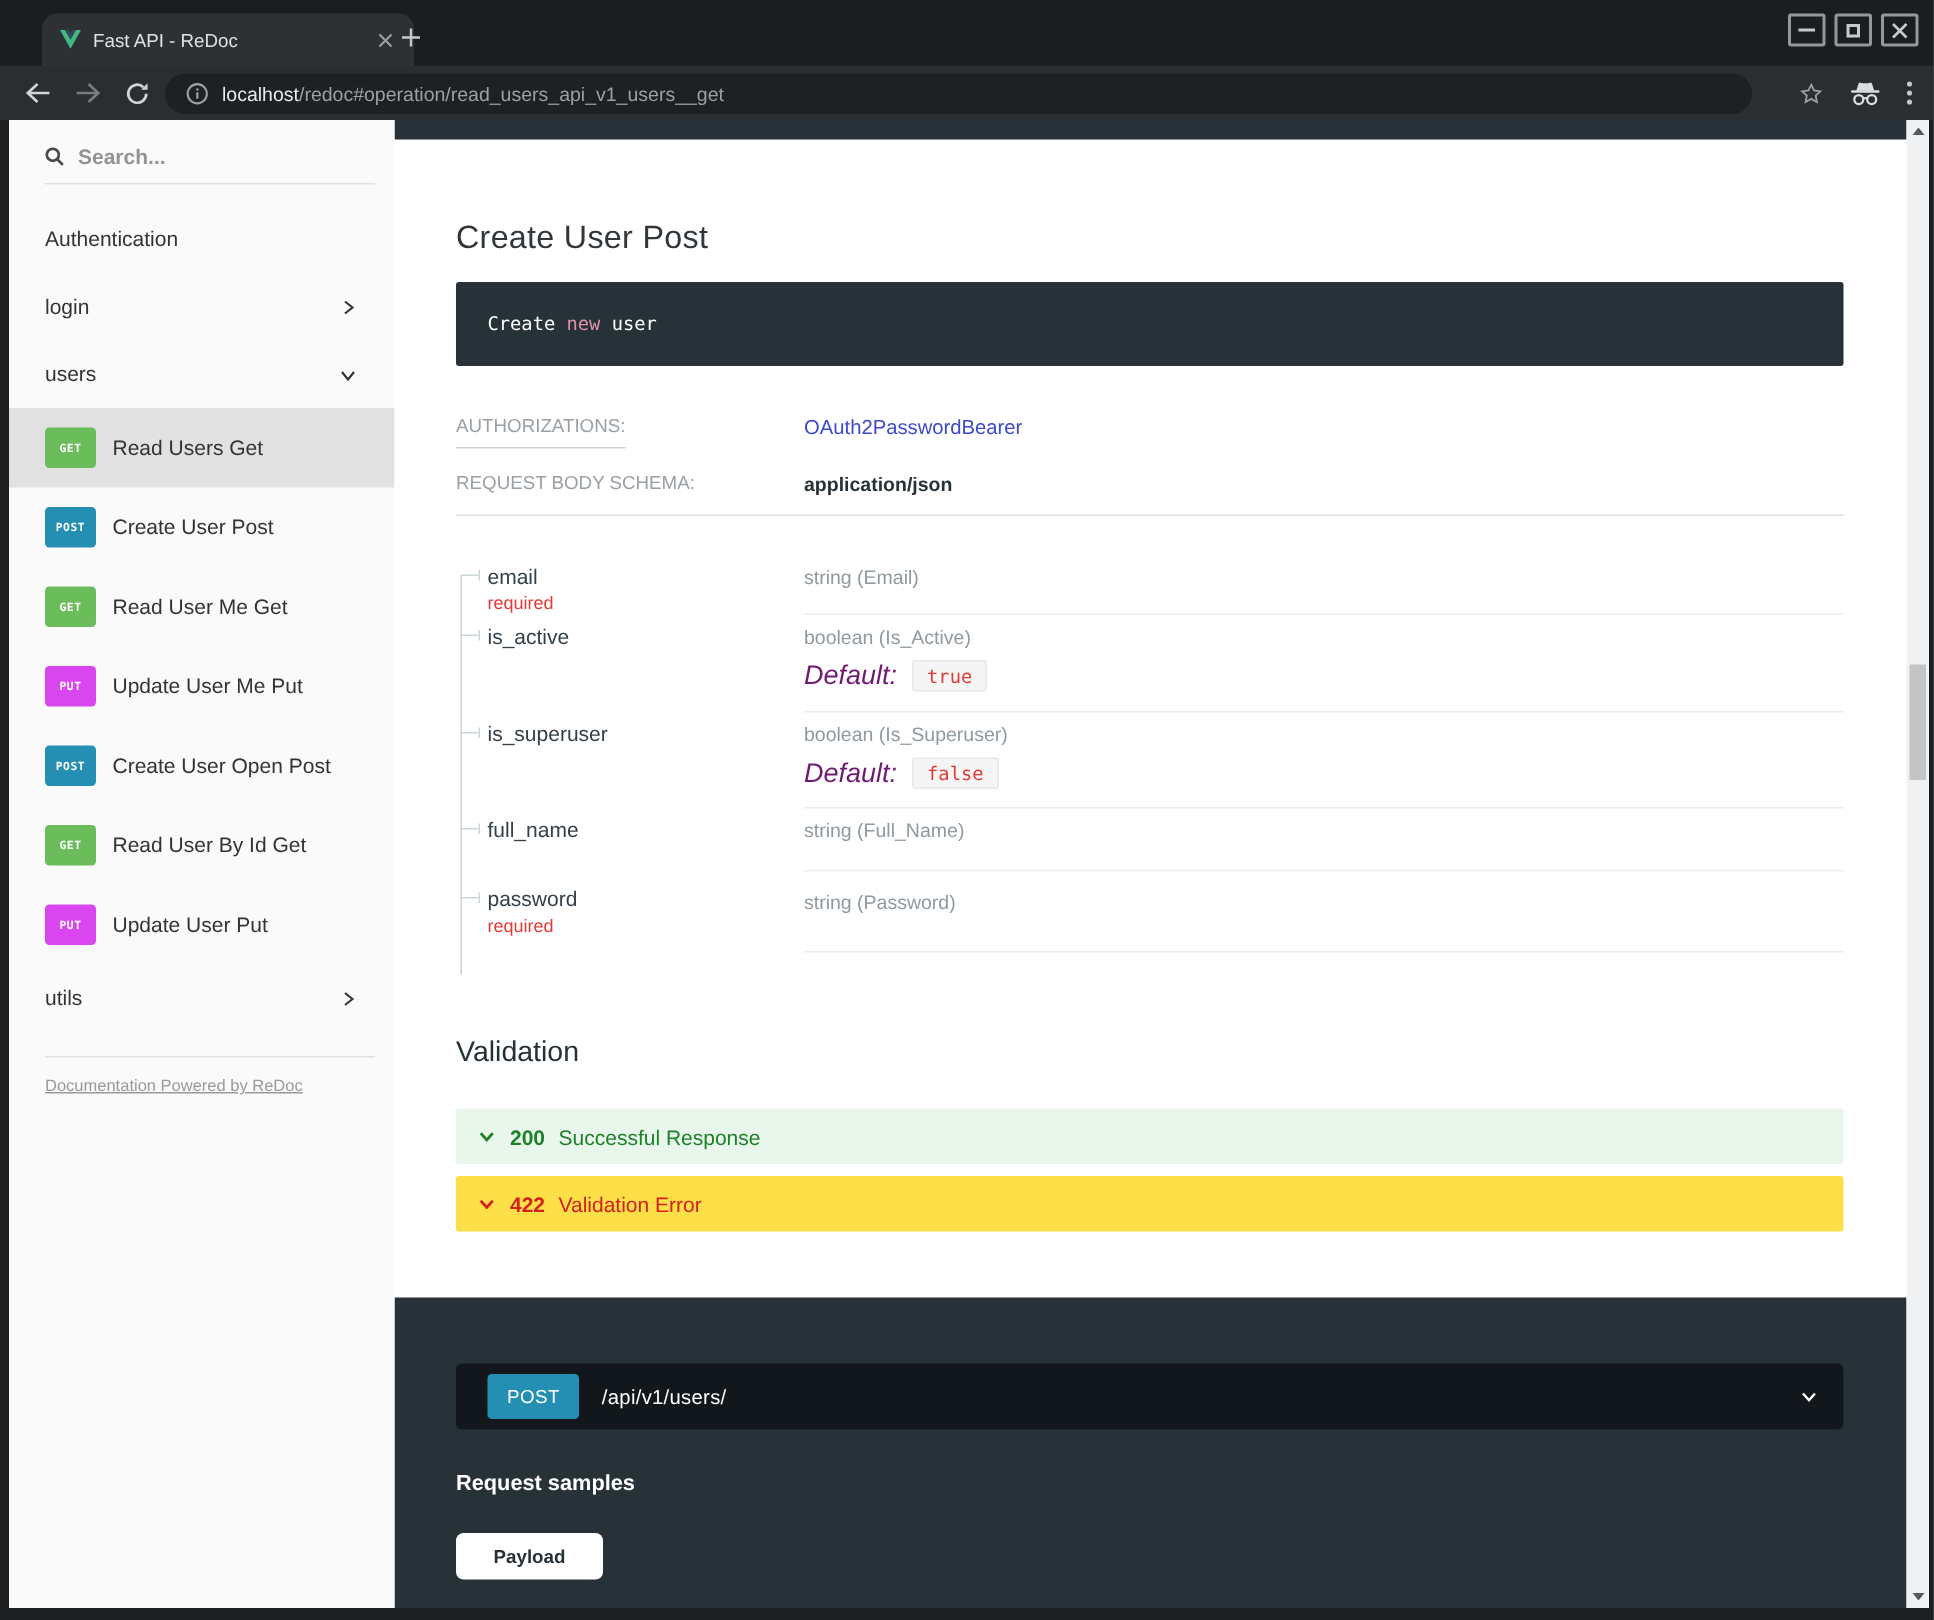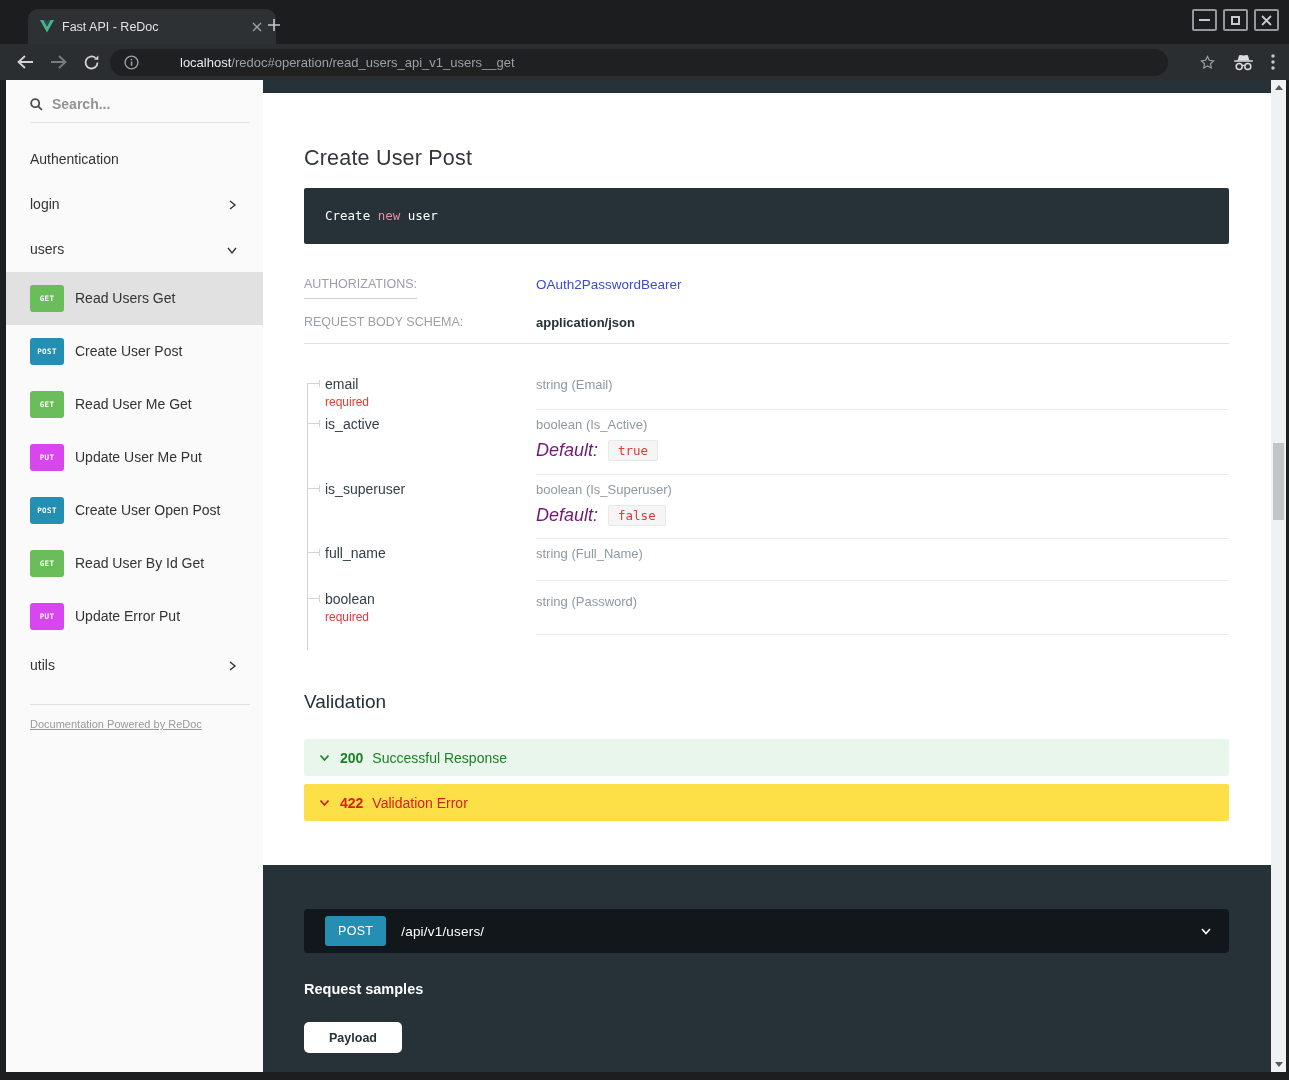--- a/index.html
+++ b/index.html
@@ -25,21 +25,21 @@
   }
   .wbtn .bar { width:11px; height:2px; background:#c7c9cb; }
   .wbtn .sq  { width:9px;  height:9px; border:2px solid #c7c9cb; }
 
   .toolbar { position:absolute; left:0; top:44px; width:100%; height:36px; background:#2b2e31; }
   .nav-ic { position:absolute; top:7px; width:22px; height:22px; display:flex; align-items:center; justify-content:center; }
   .omnibox {
     position:absolute; left:110px; top:5px; width:1058px; height:27px; border-radius:14px;
     background:#1e2022; display:flex; align-items:center; padding:0 14px; gap:9px;
   }
-  .url { font-size:13px; color:#9aa0a6; white-space:nowrap; overflow:hidden;margin-left:32px; }
+  .url { font-size:13px; color:#9aa0a6; white-space:nowrap; overflow:hidden; }
   .url .host { color:#e8eaed; }
   .tool-right { position:absolute; right:14px; top:0; height:36px; display:flex; align-items:center; gap:17px; }
 
   
   .page { position:absolute; left:6px; top:80px; width:1280px; height:992px; background:#ffffff; display:flex; }
 
   
   .sidebar { width:257px; background:#fafafa; position:relative; flex:none; overflow:hidden; }
   .search-wrap {
     margin:6px 13px 0 24px; width:220px; border-bottom:1px solid #e1e1e1;
@@ -286,21 +286,21 @@
         <div class="mi op">
           <span class="badge post">POST</span>
           <span>Create User Open Post</span>
         </div>
         <div class="mi op">
           <span class="badge get">GET</span>
           <span>Read User By Id Get</span>
         </div>
         <div class="mi op">
           <span class="badge put">PUT</span>
-          <span>Update Error Put</span>
+          <span>Update User Put</span>
         </div>
         <div class="mi">
           <span>utils</span>
           <span class="chev">
             <svg width="14" height="14" viewBox="0 0 14 14">
                 <path d="M5 3l5 4-5 4" fill="none" stroke="#333" stroke-width="1.4"></path>
               </svg>
           </span>
         </div>
       </div>
@@ -381,21 +381,21 @@
             <div class="fval">
                 <div class="ftype">string (Full_Name)</div>
               </div>
           </div>
 
 
           <div class="frow r6">
             <span class="tick"></span>
               <span class="tickcap"></span>
             <div class="fname" style="padding-top:10px">
-              <div class="nm">boolean</div>
+              <div class="nm">password</div>
               <div class="req">required</div>
             </div>
             <div class="fval" style="padding-top:13px">
                 <div class="ftype">string (Password)</div>
               </div>
           </div>
         </div>
 
         <div class="resp-h">Validation</div>
 

